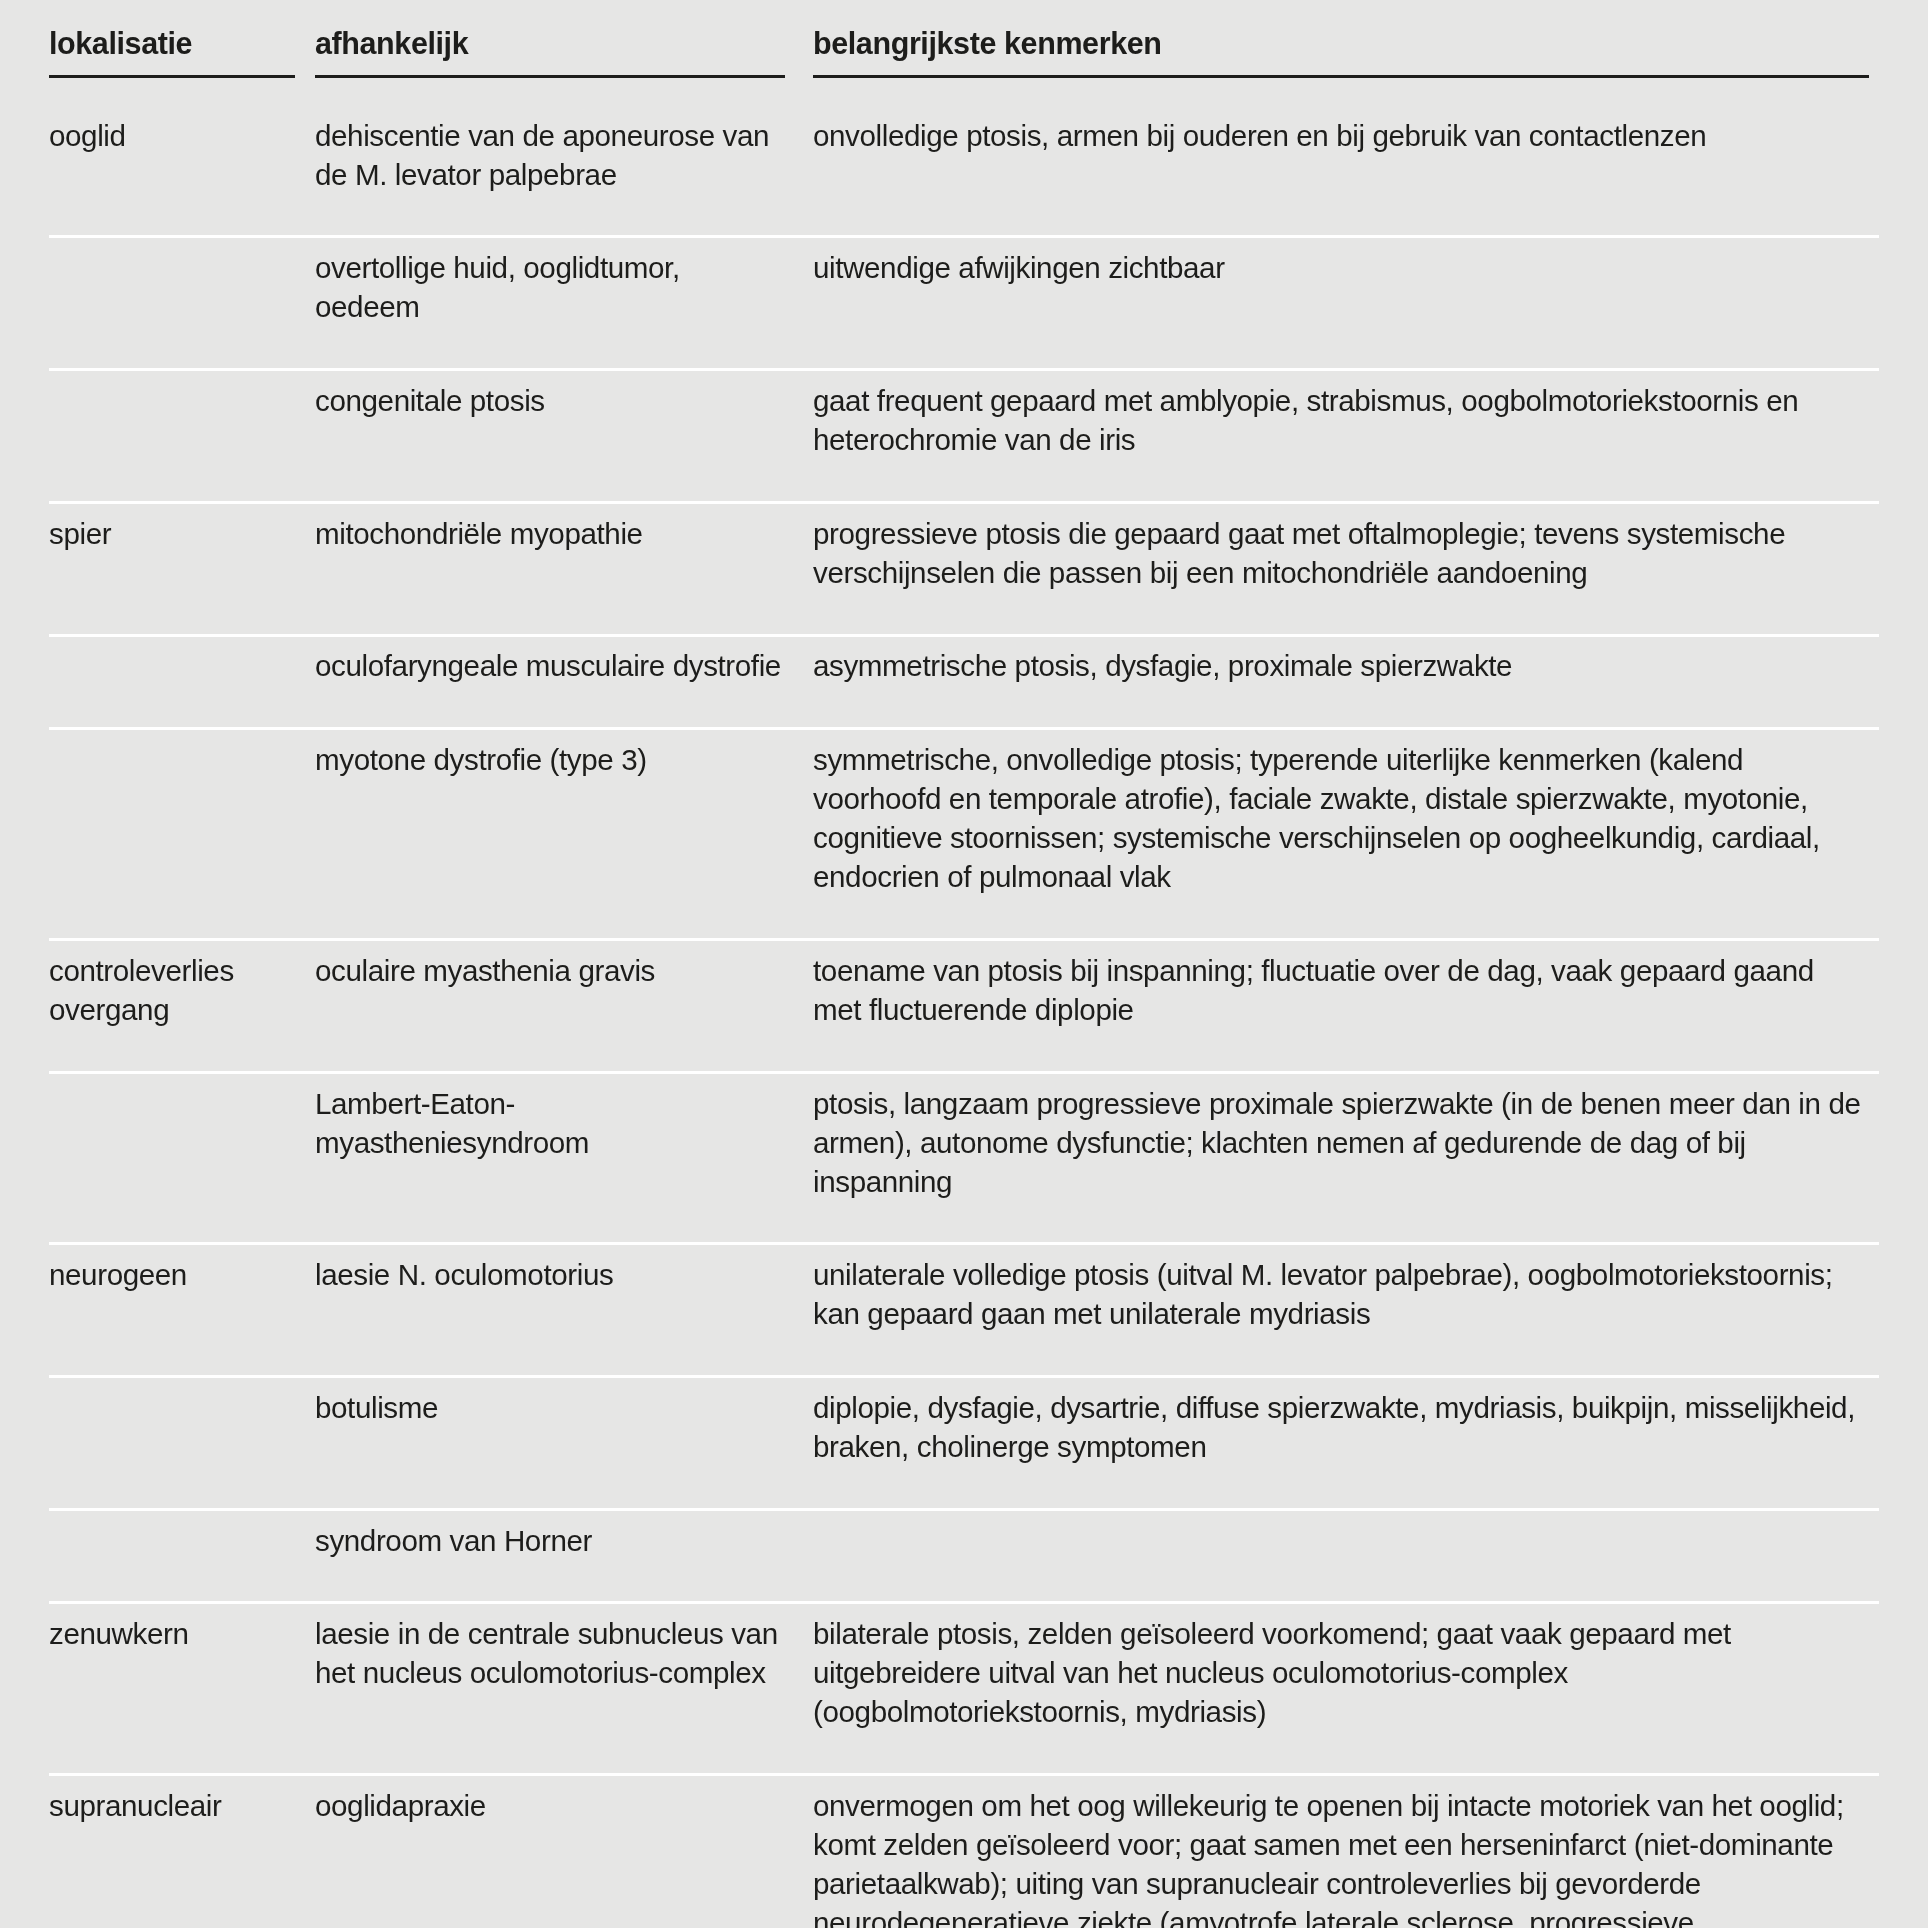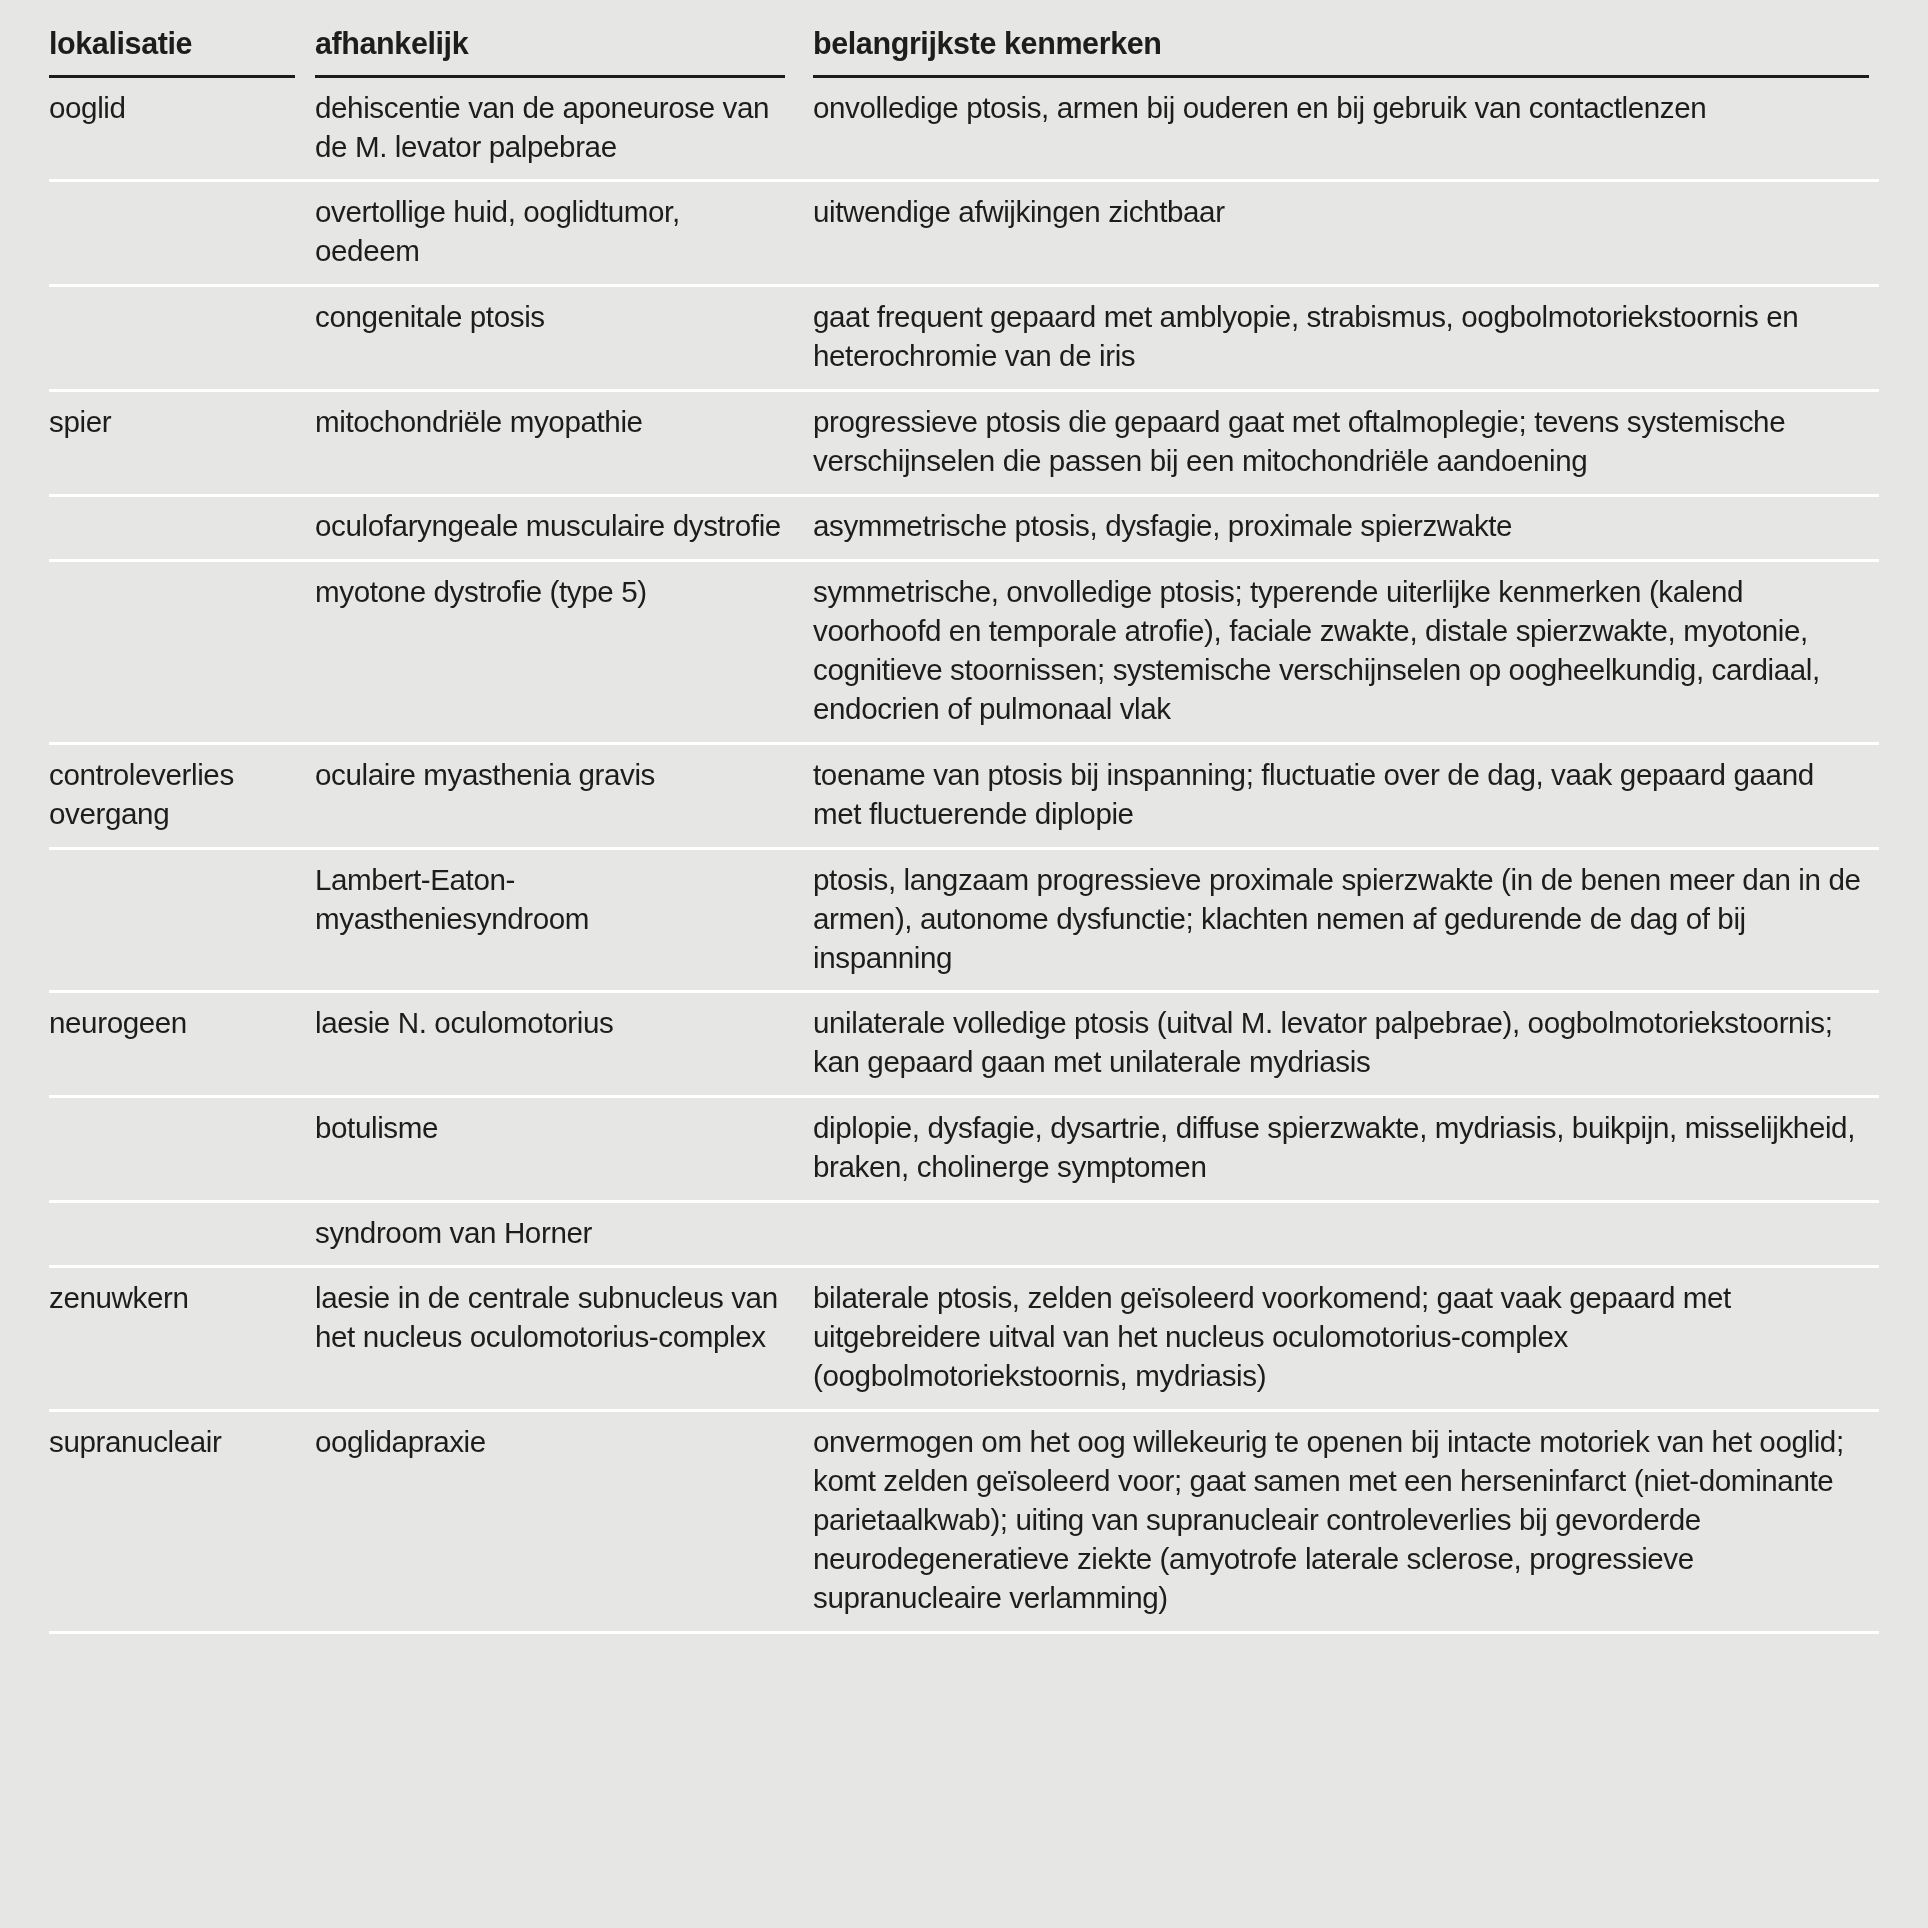--- a/index.html
+++ b/index.html
@@ -34,20 +34,21 @@
     height: 0;
     border-bottom: 3px solid #1d1d1b;
     margin-top: 11.8px;
   }
   .thead .cell.c1 .head-rule { margin-right: 19.7px; }
   .thead .cell.c2 .head-rule { margin-right: 27.6px; }
   .thead .cell.c3 .head-rule { margin-right: 0; }
   .trow {
     border-top: 3px solid #ffffff;
     padding: 9.9px 0 13.8px 0;
+    margin-top: 28px;
   }
   .trow:first-of-type { border-top: none; }
   .tbody { border-bottom: 3px solid #ffffff; }
   .cell {
     font-size: 29.6px;
     line-height: 39px;
     letter-spacing: -0.4px;
     padding-right: 29.6px;
     box-sizing: border-box;
   }
@@ -99,21 +100,21 @@
     </div>
 
     <div class="grid-row trow">
       <div class="cell c1"></div>
       <div class="cell c2">oculofaryngeale musculaire dystrofie</div>
       <div class="cell c3">asymmetrische ptosis, dysfagie, proximale spierzwakte</div>
     </div>
 
     <div class="grid-row trow">
       <div class="cell c1"></div>
-      <div class="cell c2">myotone dystrofie (type 5)</div>
+      <div class="cell c2">myotone dystrofie (type 3)</div>
       <div class="cell c3">symmetrische, onvolledige ptosis; typerende uiterlijke kenmerken (kalend voorhoofd en temporale atrofie), faciale zwakte, distale spierzwakte, myotonie, cognitieve stoornissen; systemische verschijnselen op oogheelkundig, cardiaal, endocrien of pulmonaal vlak</div>
     </div>
 
     <div class="grid-row trow">
       <div class="cell c1">controleverlies overgang</div>
       <div class="cell c2">oculaire myasthenia gravis</div>
       <div class="cell c3">toename van ptosis bij inspanning; fluctuatie over de dag, vaak gepaard gaand met fluctuerende diplopie</div>
     </div>
 
     <div class="grid-row trow">

